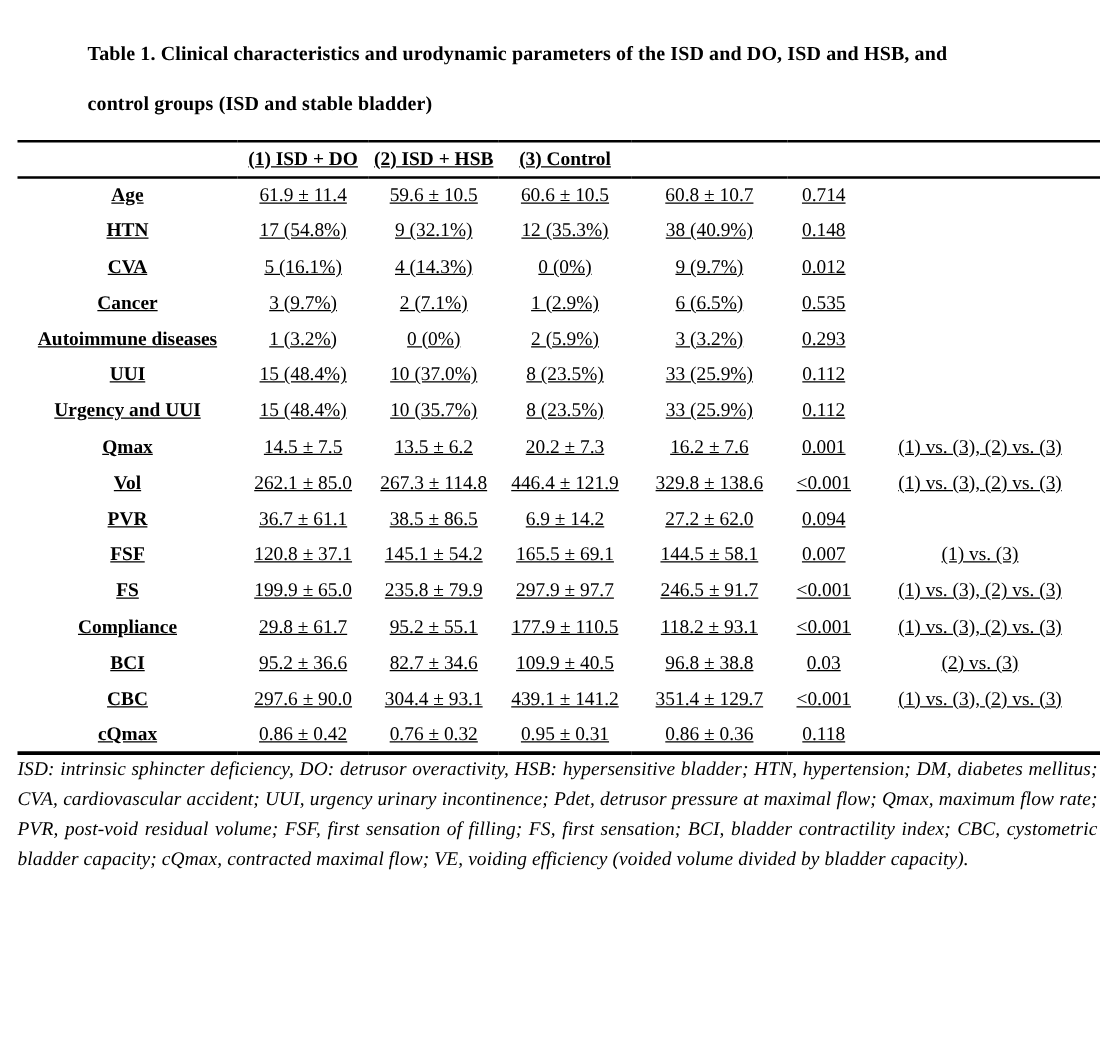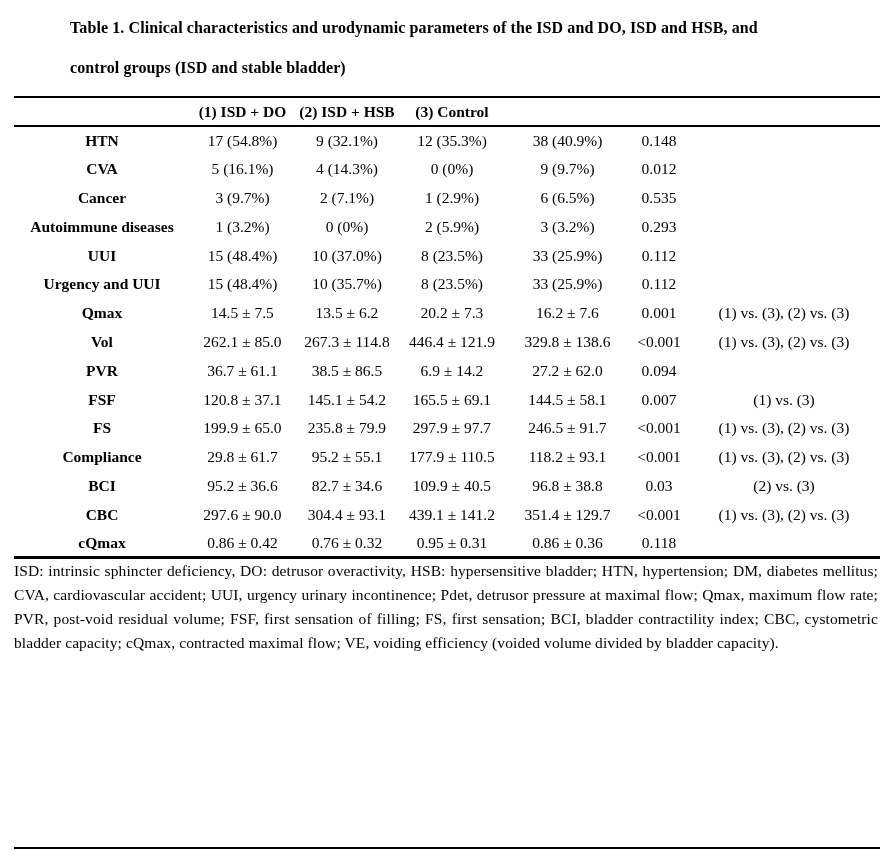--- a/index.html
+++ b/index.html
@@ -11,36 +11,38 @@
     overflow: hidden;
   }
   .page {
     position: relative;
     width: 891px; height: 850px;
     background: #ffffff;
   }
   .doc-title {
     padding: 8px 0 0 70px;
     width: 820px;
+    margin-top: 16px;
   }
   .title-line {
     display: block;
     font-weight: bold;
     font-size: 16px;
     line-height: 40px;
     letter-spacing: 0.1px;
     white-space: nowrap;
   }
   table.data-table {
     margin: 8px 0 0 14px;
     width: 866px;
     border-collapse: collapse;
     table-layout: fixed;
     border-top: 2px solid #000;
     border-bottom: 3px solid #000;
+    text-decoration: underline;
   }
   thead { border-bottom: 2px solid #000; }
   thead tr { height: 29px; }
   tbody tr { height: 28.8px; }
   th, td {
     text-align: center;
     vertical-align: middle;
     padding: 0;
     font-size: 15.5px;
     overflow: hidden;
@@ -49,20 +51,21 @@
   thead th { font-weight: bold; }
   tbody th { font-weight: bold; }
   tbody td { font-weight: normal; }
   .footnote {
     margin: 0 14px 0 14px;
     width: 864px;
     font-size: 15.5px;
     line-height: 24px;
     text-align: justify;
     letter-spacing: 0.1px;
+    font-style: italic;
   }
   .bottom-rule {
     position: absolute;
     left: 14px; top: 847px;
     width: 866px; height: 2px;
     background: #000;
   }
 </style>
 </head>
 <body>
@@ -90,20 +93,29 @@
         <th>(1) ISD + DO</th>
         <th>(2) ISD + HSB</th>
         <th>(3) Control</th>
         <th></th>
         <th></th>
         <th></th>
       </tr>
     </thead>
     <tbody>
         <tr>
+          <th>Age</th>
+          <td>61.9 ± 11.4</td>
+          <td>59.6 ± 10.5</td>
+          <td>60.6 ± 10.5</td>
+          <td>60.8 ± 10.7</td>
+          <td>0.714</td>
+          <td></td>
+        </tr>
+        <tr>
           <th>HTN</th>
           <td>17 (54.8%)</td>
           <td>9 (32.1%)</td>
           <td>12 (35.3%)</td>
           <td>38 (40.9%)</td>
           <td>0.148</td>
           <td></td>
         </tr>
         <tr>
           <th>CVA</th>

